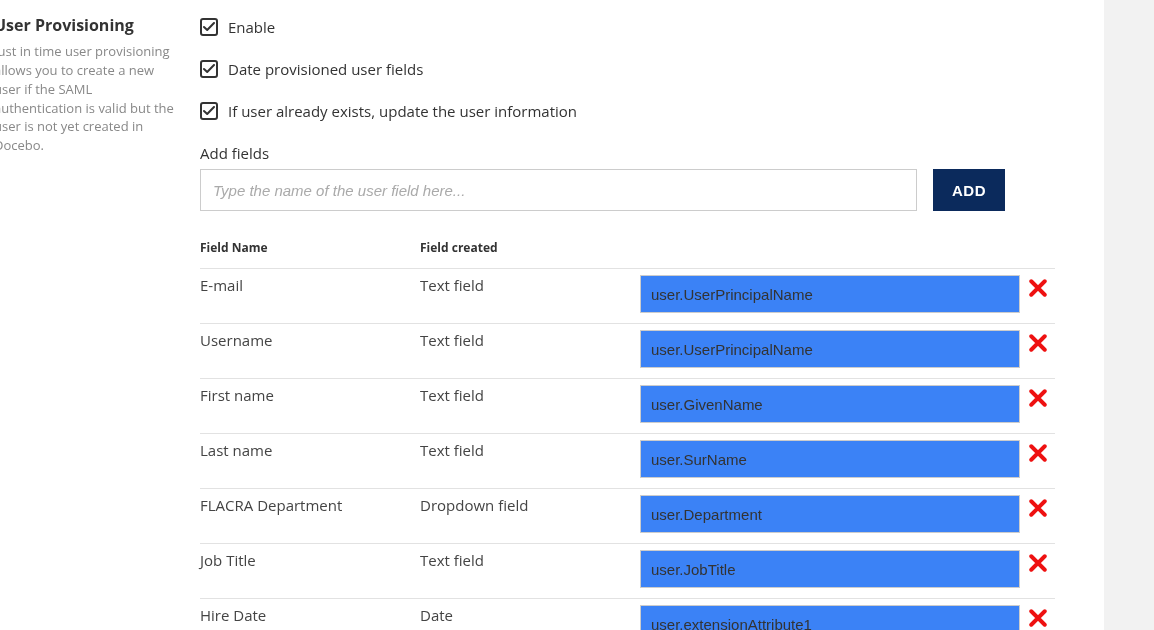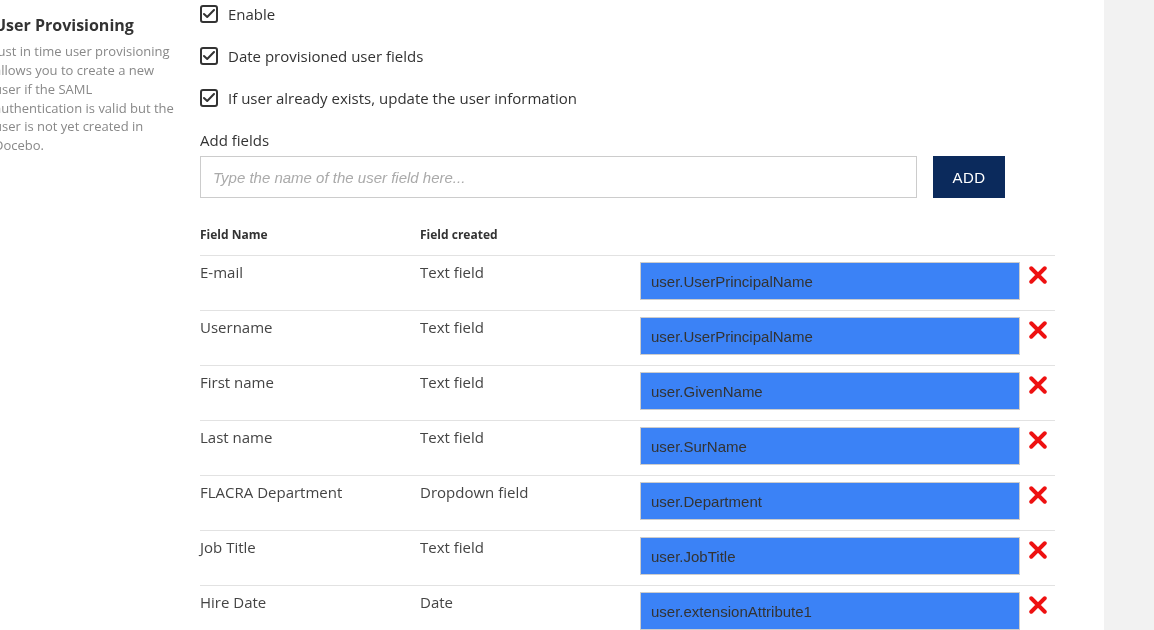--- a/index.html
+++ b/index.html
@@ -39,21 +39,21 @@
   margin-bottom: 6px;
   white-space: nowrap;
 }
 .sidebar-desc {
   font-size: 13px;
   color: #888;
   line-height: 1.45;
 }
 .main {
   flex: 1;
-  padding: 4px 0 0 8px;
+  padding: 17px 0 0 8px;
 }
 .checkbox-row {
   display: flex;
   align-items: center;
   margin-bottom: 22px;
 }
 .checkbox {
   width: 18px;
   height: 18px;
   border: 2px solid #333;
@@ -99,21 +99,21 @@
   color: #aaa;
   font-style: italic;
 }
 .add-button {
   width: 72px;
   height: 42px;
   background: #0b2a5c;
   color: #fff;
   border: none;
   font-size: 15px;
-  font-weight: 400;
+  font-weight: 700;
   letter-spacing: 0.5px;
   cursor: pointer;
 }
 .fields-table {
   width: 855px;
 }
 .t-header {
   display: flex;
   margin-left: 0;
   padding-bottom: 12px;

